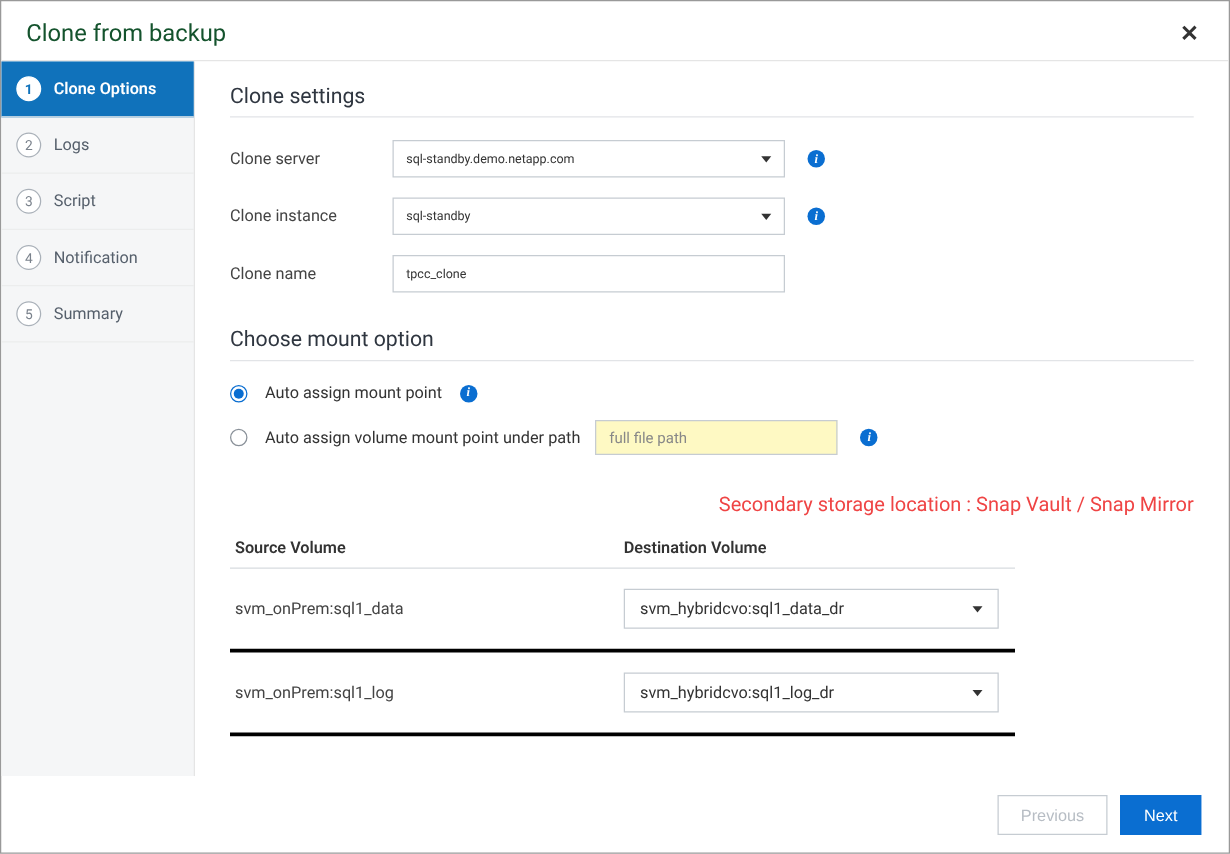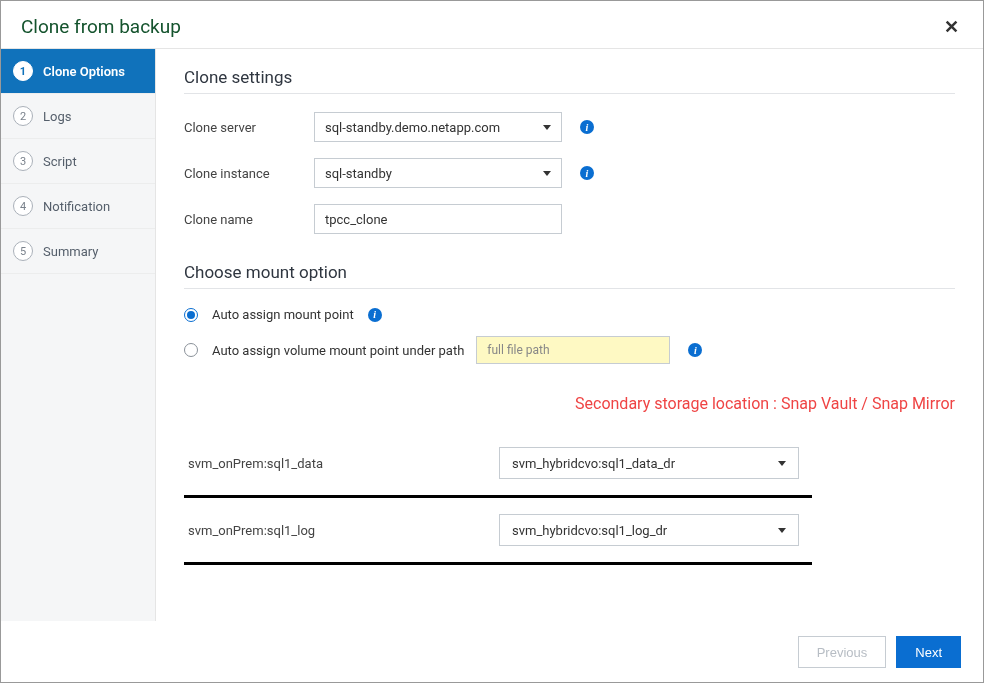--- a/index.html
+++ b/index.html
@@ -99,25 +99,25 @@
     display: flex;
     align-items: center;
     margin-bottom: 16px;
   }
   .form-label {
     width: 130px;
     color: #444;
     font-size: 13px;
   }
   .form-select, .form-input {
-    width: 248px;
+    width: 314px;
     height: 30px;
     border: 1px solid #c6ccd2;
     padding: 0 10px;
-    font-size: 13px;
+    font-size: 10px;
     color: #333;
     background: #fff;
     display: flex;
     align-items: center;
     justify-content: space-between;
     cursor: pointer;
   }
   .form-input { cursor: text; justify-content: flex-start; }
   .caret-down {
     width: 0; height: 0;
@@ -312,20 +312,24 @@
           <span class="radio"></span>
           <span class="radio-label">Auto assign volume mount point under path</span>
           <span class="path-input">full file path</span>
           <span class="info-icon">i</span>
         </div>
       </div>
 
       <div class="storage-section">
         <div class="storage-title">Secondary storage location : Snap Vault / Snap Mirror</div>
         <div class="storage-table">
+          <div class="storage-head">
+            <div class="col-src">Source Volume</div>
+            <div class="col-dst">Destination Volume</div>
+          </div>
           <div class="storage-row">
             <div class="src-text">svm_onPrem:sql1_data</div>
             <div class="dst-select">
               <span>svm_hybridcvo:sql1_data_dr</span>
               <span class="caret-down"></span>
             </div>
           </div>
           <div class="storage-row">
             <div class="src-text">svm_onPrem:sql1_log</div>
             <div class="dst-select">

